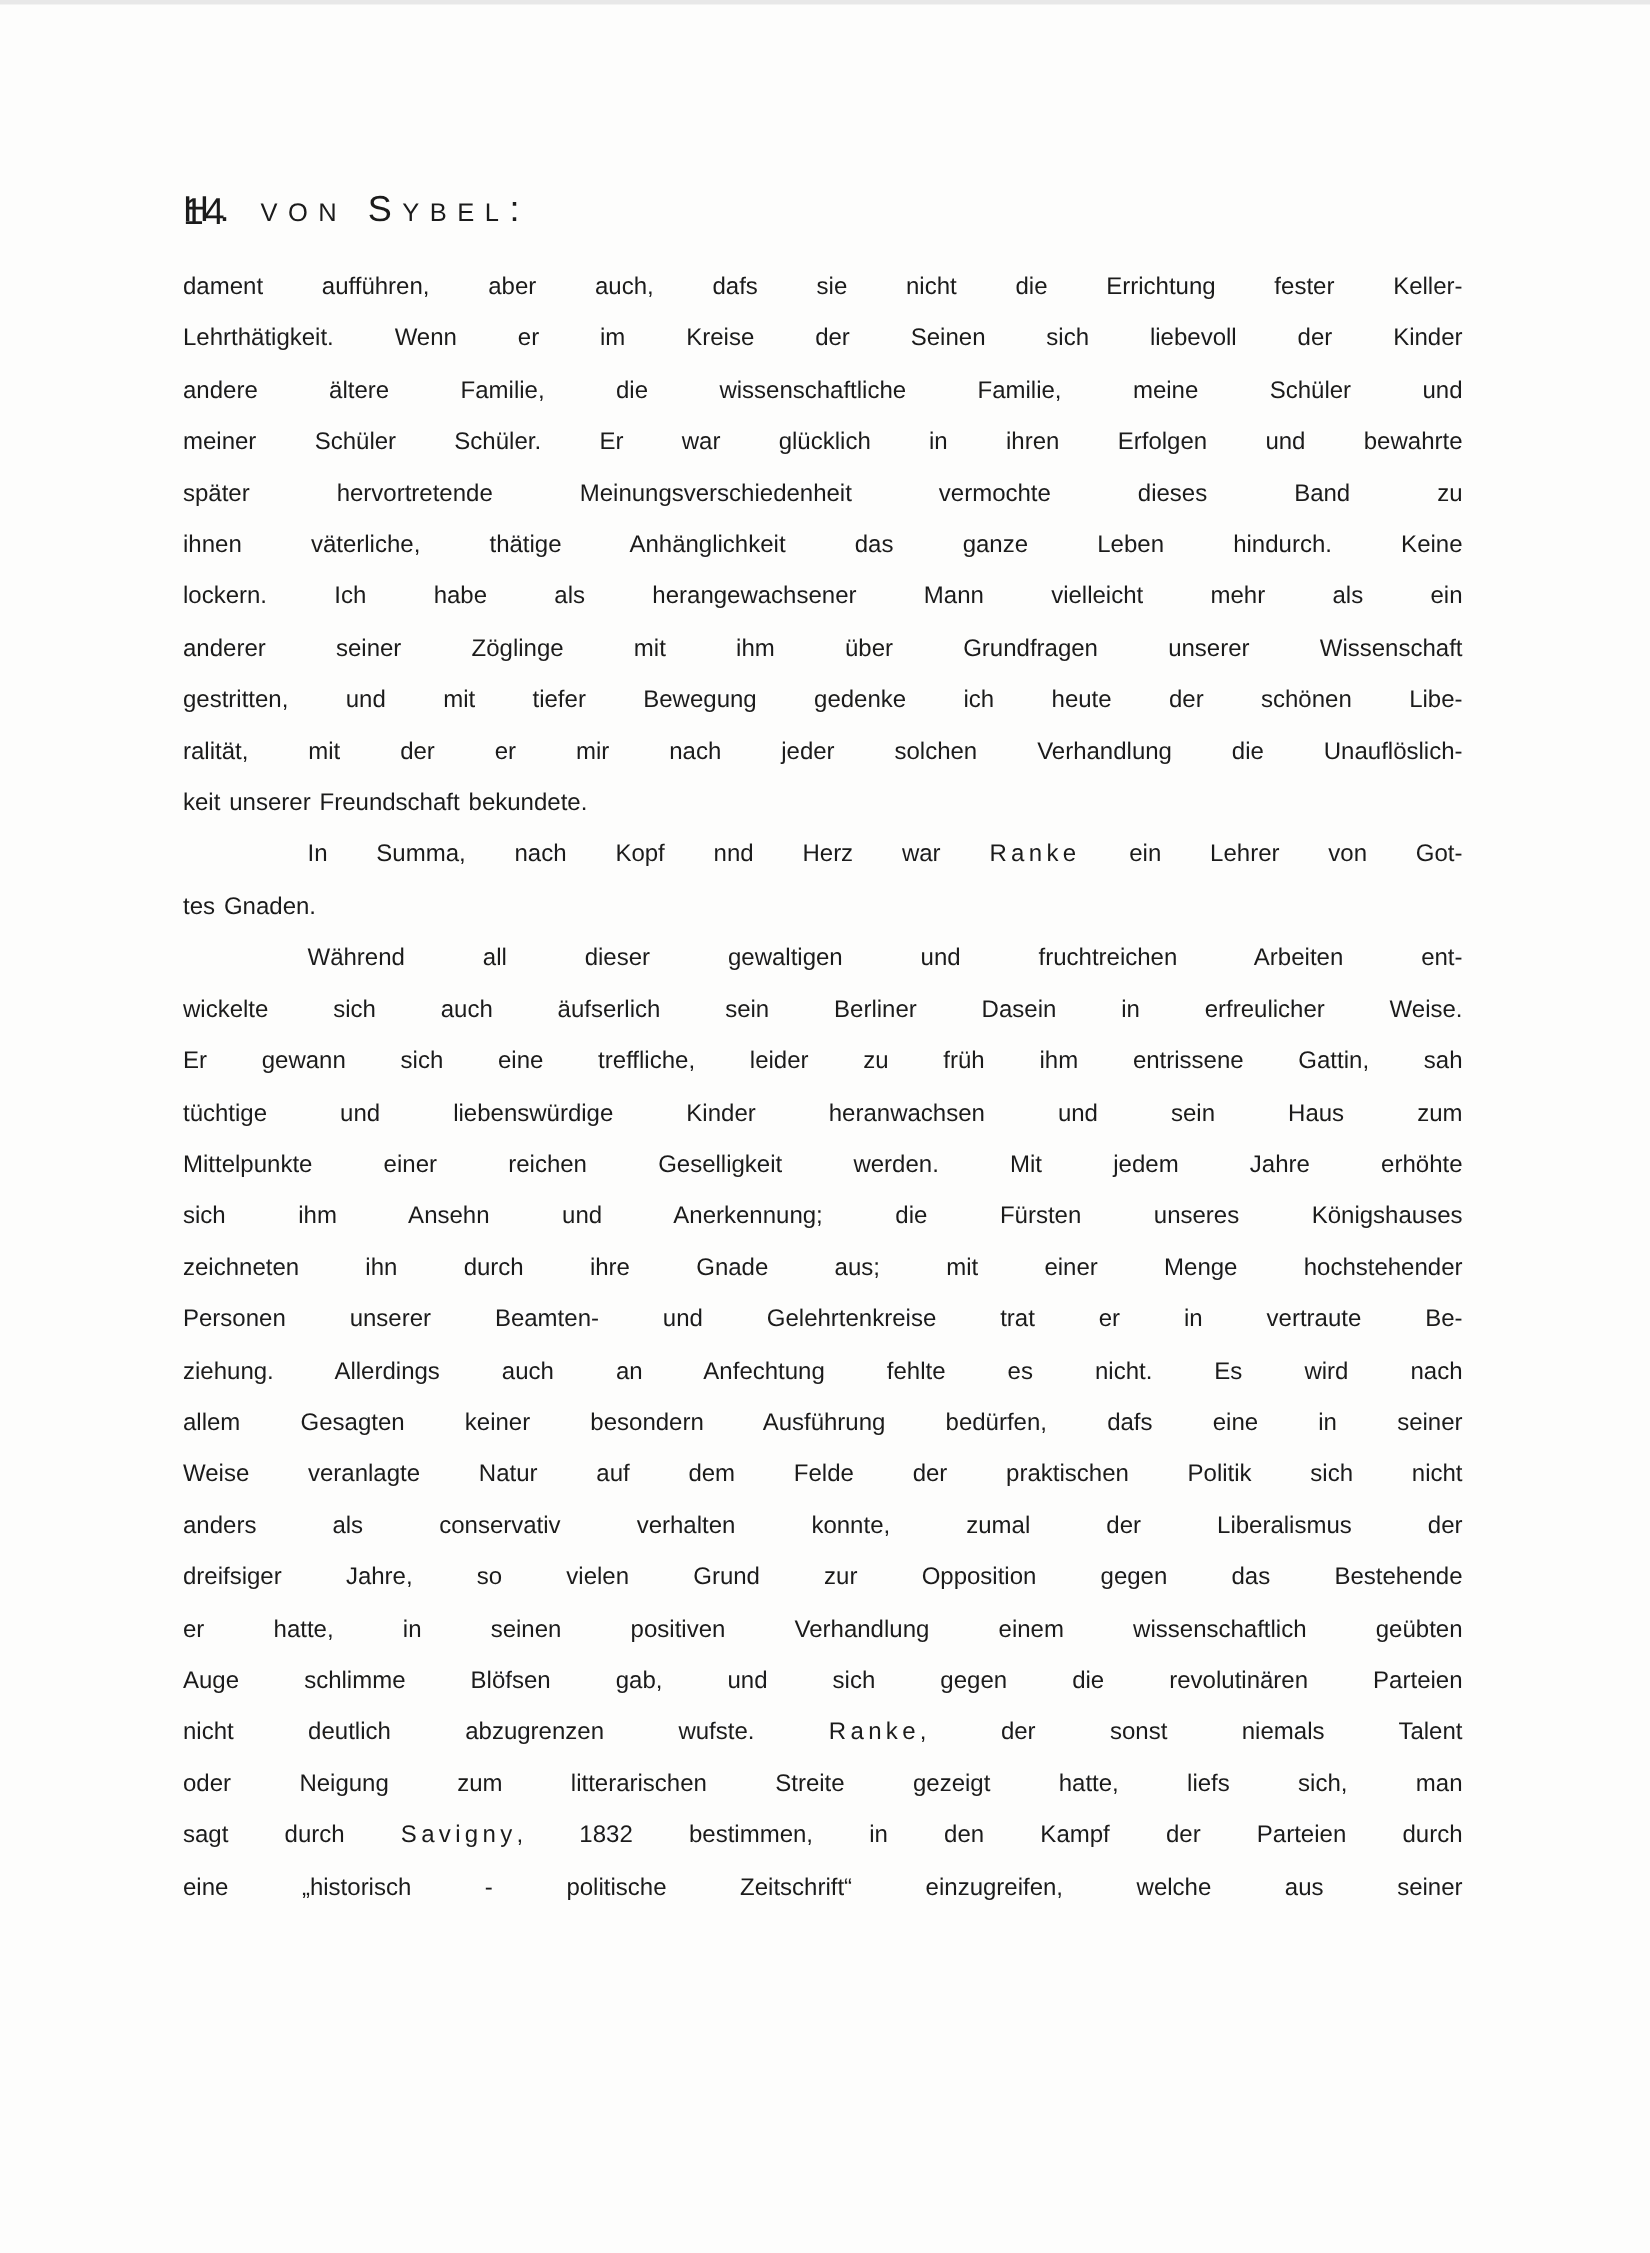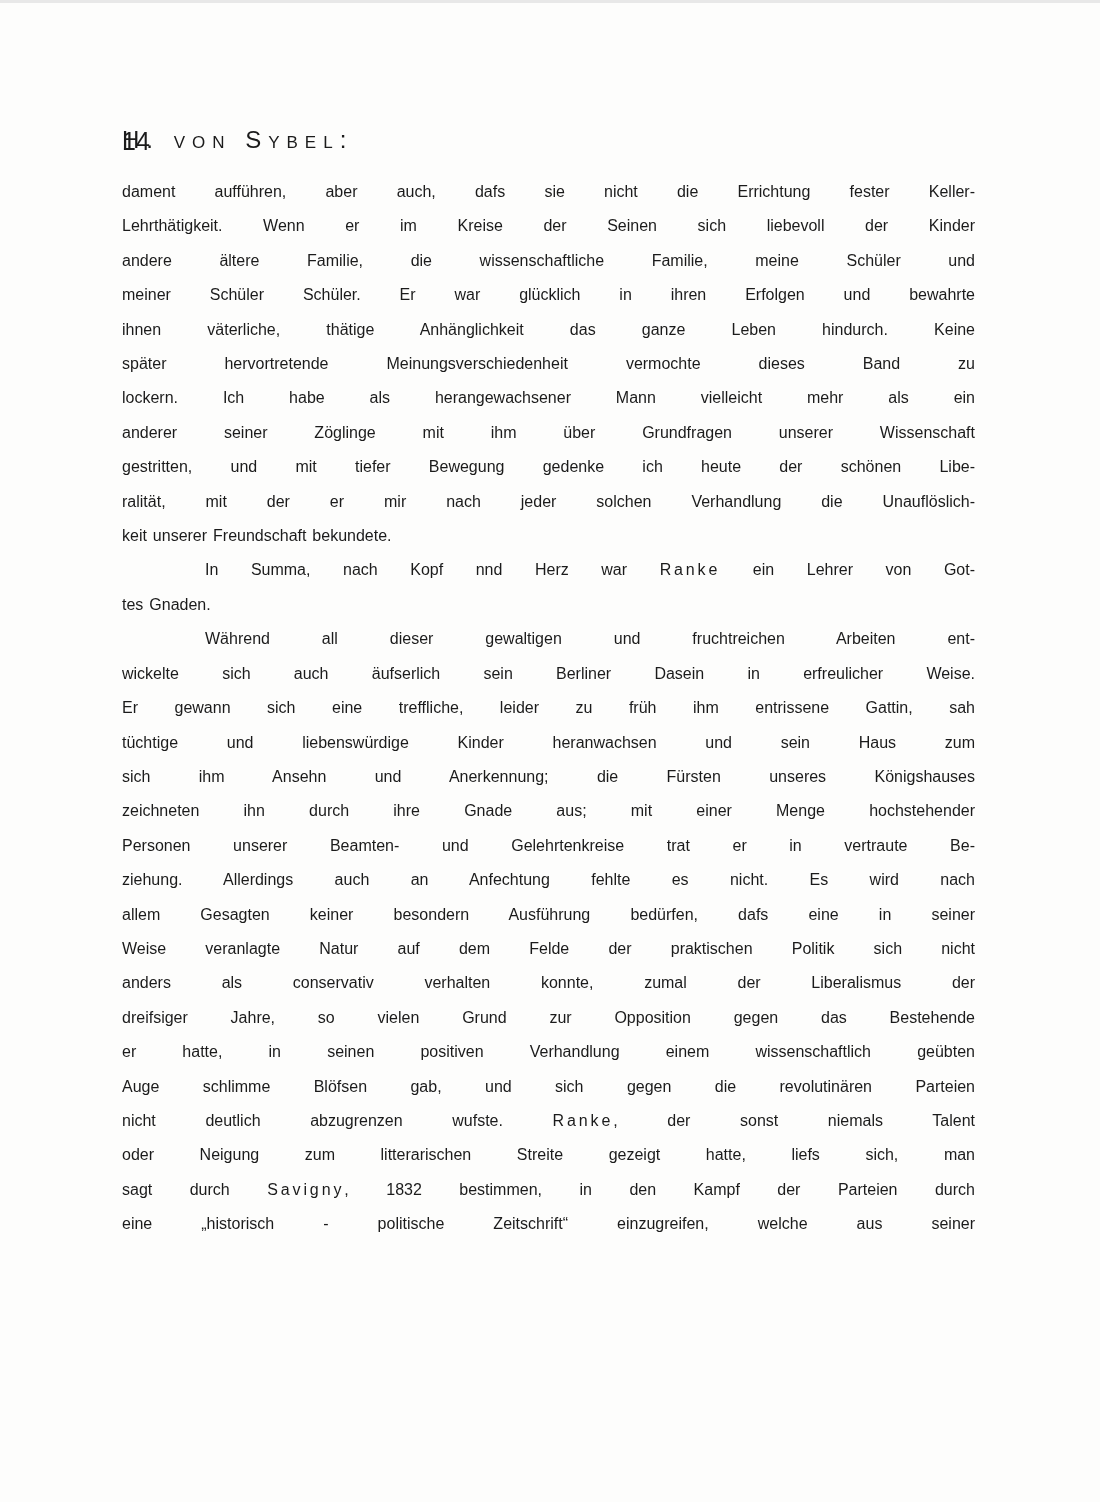--- a/index.html
+++ b/index.html
@@ -41,33 +41,34 @@
 <body>
 
 <div class="page">
   <div class="page-number">14</div>
   <div class="running-title">H. von Sybel:</div>
   <div class="text-block">
       <div class="line">dament aufführen, aber auch, dafs sie nicht die Errichtung fester Keller-</div>
       <div class="line">Lehrthätigkeit. Wenn er im Kreise der Seinen sich liebevoll der Kinder</div>
       <div class="line">andere ältere Familie, die wissenschaftliche Familie, meine Schüler und</div>
       <div class="line">meiner Schüler Schüler. Er war glücklich in ihren Erfolgen und bewahrte</div>
+      <div class="line">später hervortretende Meinungsverschiedenheit vermochte dieses Band zu</div>
       <div class="line">ihnen väterliche, thätige Anhänglichkeit das ganze Leben hindurch. Keine</div>
-      <div class="line">später hervortretende Meinungsverschiedenheit vermochte dieses Band zu</div>
       <div class="line">lockern. Ich habe als herangewachsener Mann vielleicht mehr als ein</div>
       <div class="line">anderer seiner Zöglinge mit ihm über Grundfragen unserer Wissenschaft</div>
       <div class="line">gestritten, und mit tiefer Bewegung gedenke ich heute der schönen Libe-</div>
       <div class="line">ralität, mit der er mir nach jeder solchen Verhandlung die Unauflöslich-</div>
       <div class="line end">keit unserer Freundschaft bekundete.</div>
       <div class="line indent">In Summa, nach Kopf nnd Herz war <span class="sperr">Ranke</span> ein Lehrer von Got-</div>
       <div class="line end">tes Gnaden.</div>
       <div class="line indent">Während all dieser gewaltigen und fruchtreichen Arbeiten ent-</div>
       <div class="line">wickelte sich auch äufserlich sein Berliner Dasein in erfreulicher Weise.</div>
       <div class="line">Er gewann sich eine treffliche, leider zu früh ihm entrissene Gattin, sah</div>
       <div class="line">tüchtige und liebenswürdige Kinder heranwachsen und sein Haus zum</div>
+      <div class="line">Mittelpunkte einer reichen Geselligkeit werden. Mit jedem Jahre erhöhte</div>
       <div class="line">sich ihm Ansehn und Anerkennung; die Fürsten unseres Königshauses</div>
       <div class="line">zeichneten ihn durch ihre Gnade aus; mit einer Menge hochstehender</div>
       <div class="line">Personen unserer Beamten- und Gelehrtenkreise trat er in vertraute Be-</div>
       <div class="line">ziehung. Allerdings auch an Anfechtung fehlte es nicht. Es wird nach</div>
       <div class="line">allem Gesagten keiner besondern Ausführung bedürfen, dafs eine in seiner</div>
       <div class="line">Weise veranlagte Natur auf dem Felde der praktischen Politik sich nicht</div>
       <div class="line">anders als conservativ verhalten konnte, zumal der Liberalismus der</div>
       <div class="line">dreifsiger Jahre, so vielen Grund zur Opposition gegen das Bestehende</div>
       <div class="line">er hatte, in seinen positiven Verhandlung einem wissenschaftlich geübten</div>
       <div class="line">Auge schlimme Blöfsen gab, und sich gegen die revolutinären Parteien</div>

